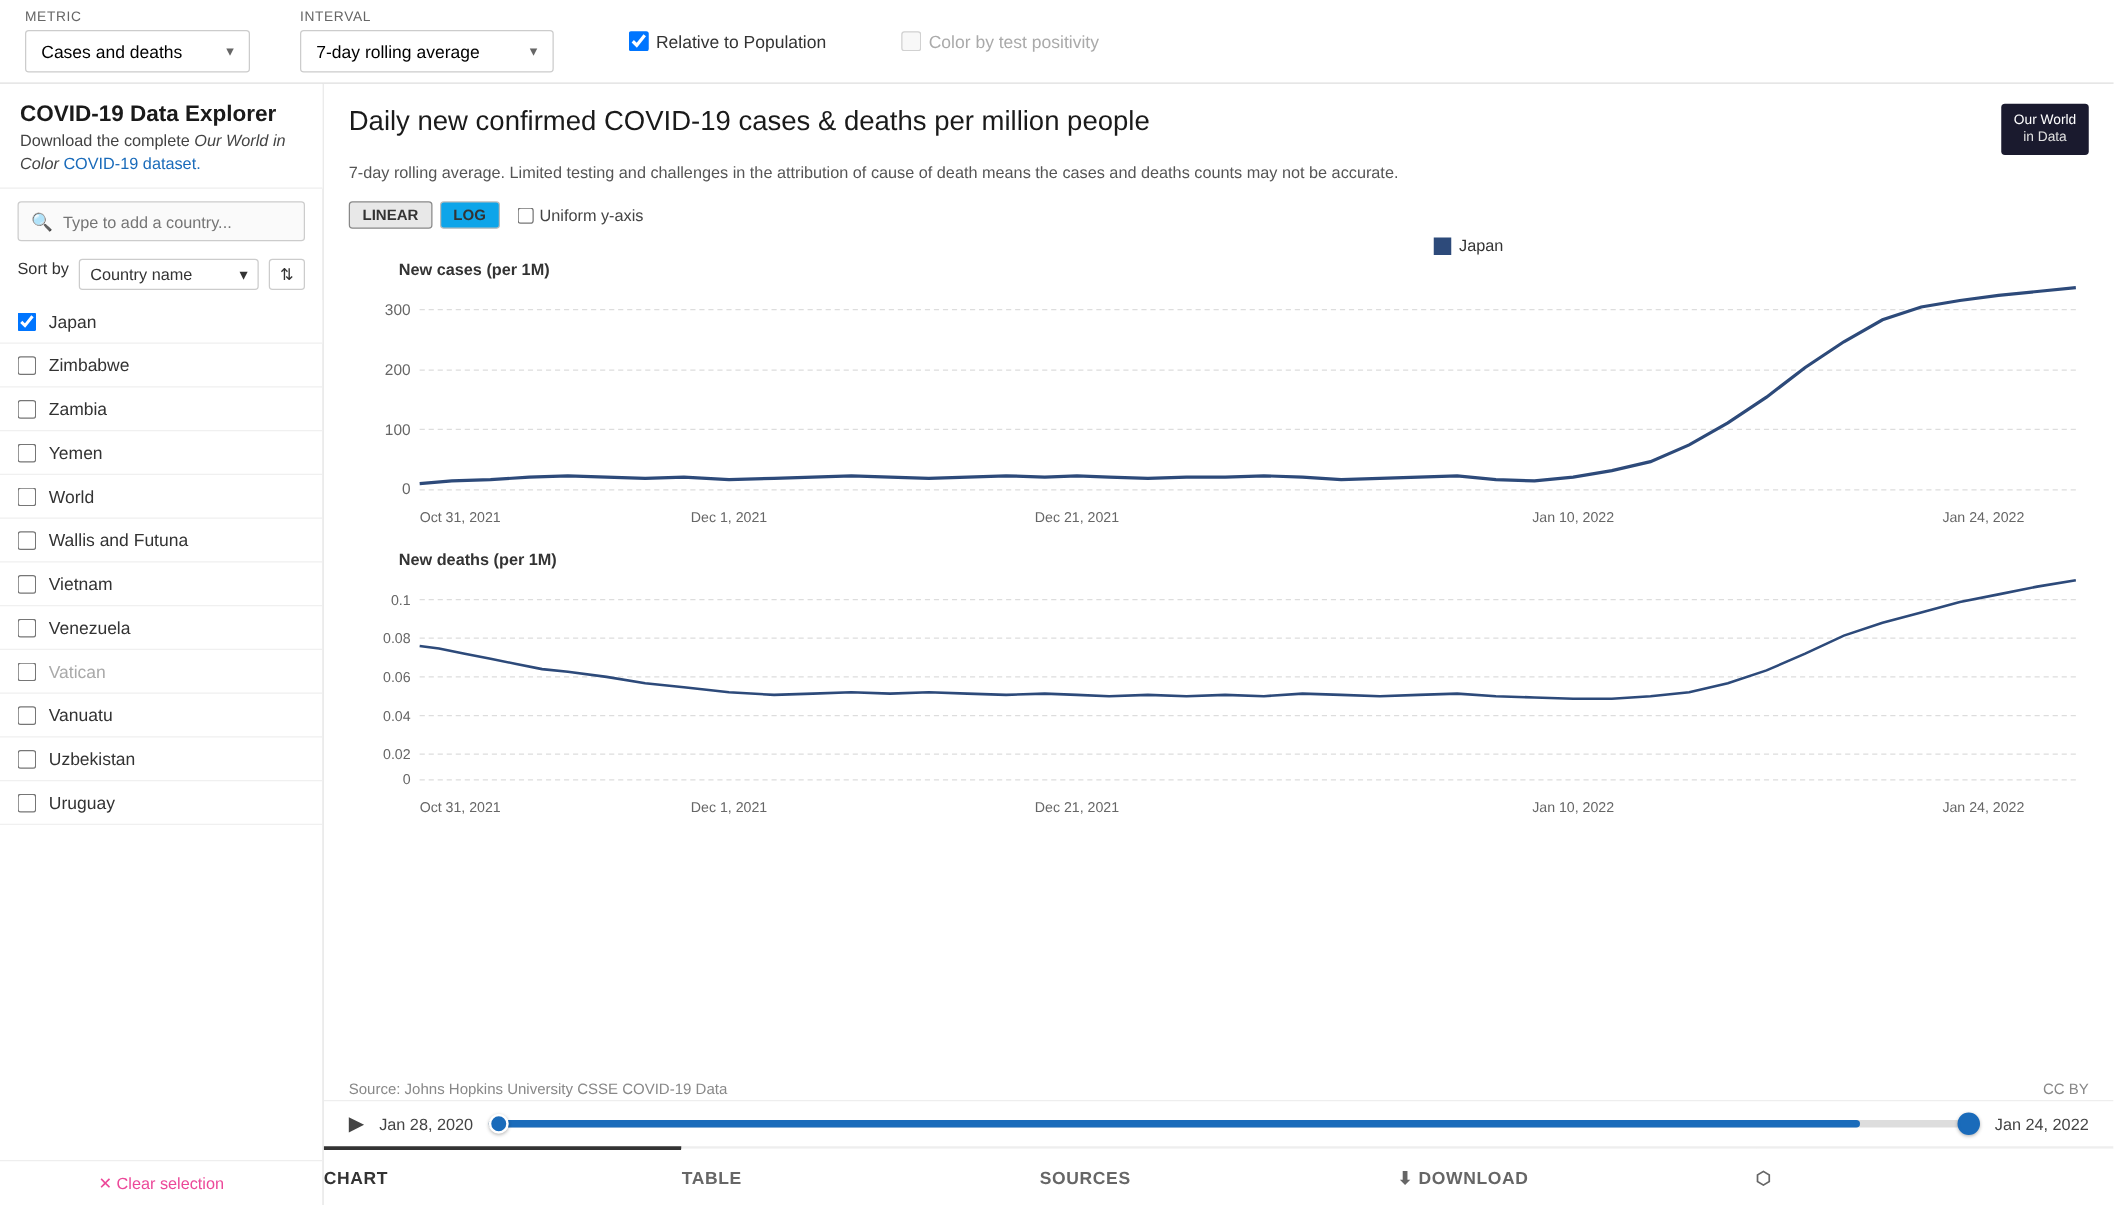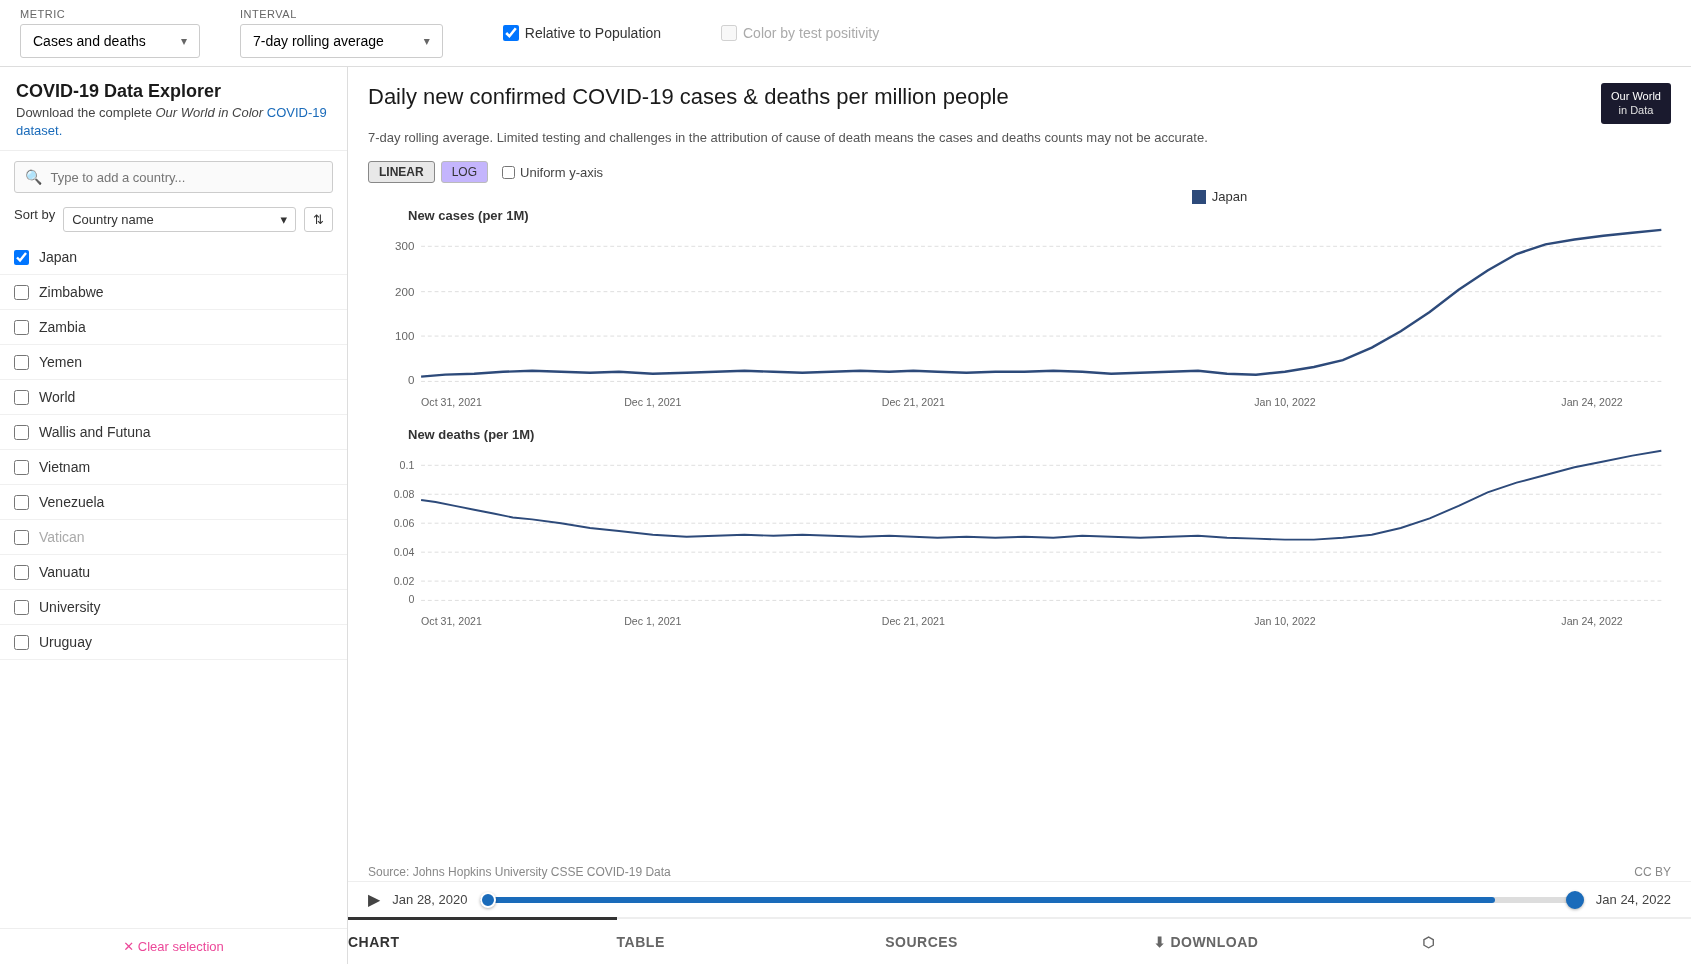--- a/index.html
+++ b/index.html
@@ -30,21 +30,21 @@
       font-size: 14px; color: #333; margin-left: 20px;
     }
     .checkbox-option input[type=checkbox] { width: 16px; height: 16px; }
     .checkbox-option.disabled { color: #aaa; }
 
     
     .main-layout { display: flex; flex: 1; overflow: hidden; }
 
     
     .sidebar {
-      width: 348px; flex-shrink: 0;
+      width: 259px; flex-shrink: 0;
       border-right: 1px solid #ddd;
       display: flex; flex-direction: column;
       background: #fff;
     }
     .sidebar-header {
       padding: 14px 16px 10px;
       border-bottom: 1px solid #eee;
       background: #fff;
     }
     .app-title { font-size: 18px; font-weight: bold; color: #1a1a1a; }
@@ -113,21 +113,21 @@
     .owid-logo .in-data { color: #e0e0e0; }
     .chart-subtitle {
       font-size: 13px; color: #555; margin-top: 4px; line-height: 1.5;
     }
     .chart-controls {
       display: flex; align-items: center; gap: 6px;
       padding: 6px 20px;
     }
     .scale-btn {
       border: 1px solid #bbb; border-radius: 3px; padding: 3px 10px;
-      font-size: 12px; cursor: pointer; background: #c4b5fd; color: #333;
+      font-size: 12px; cursor: pointer; background: #0ea5e9; color: #333; font-weight: bold;
     }
     .scale-btn.active { background: #e8e8e8; border-color: #888; font-weight: bold; }
     .uniform-check { display: flex; align-items: center; gap: 5px; font-size: 13px; color: #444; margin-left: 8px; }
 
     
     .charts-container { flex: 1; padding: 0 20px; overflow: hidden; }
 
     .chart-panel { margin-bottom: 4px; }
     .chart-y-label { font-size: 13px; font-weight: bold; color: #333; margin-bottom: 4px; margin-left: 40px; }
 
@@ -272,21 +272,21 @@
         <div class="country-item grayed">
           <input type="checkbox" style="">
           <span>Vatican</span>
         </div>
         <div class="country-item">
           <input type="checkbox" style="">
           <span>Vanuatu</span>
         </div>
         <div class="country-item">
           <input type="checkbox" style="">
-          <span>University</span>
+          <span>Uzbekistan</span>
         </div>
         <div class="country-item">
           <input type="checkbox" style="">
           <span>Uruguay</span>
         </div>
       </div>
 
     <div class="clear-btn">✕ Clear selection</div>
   </div>
 

